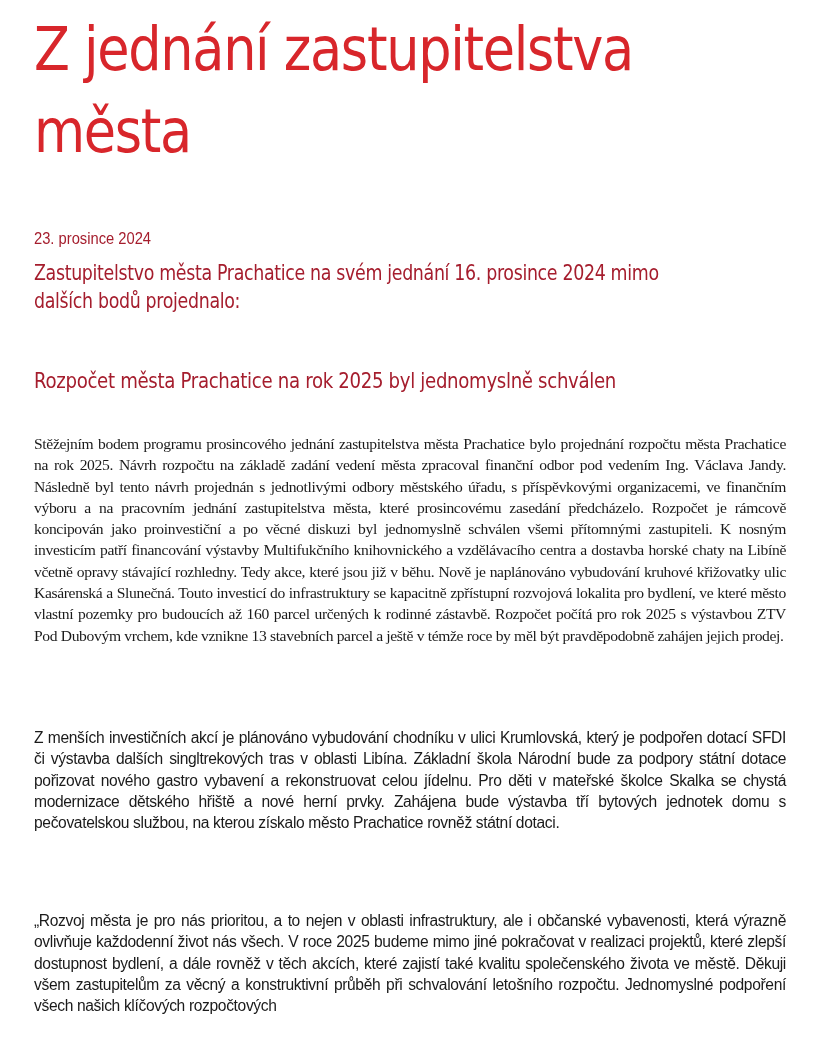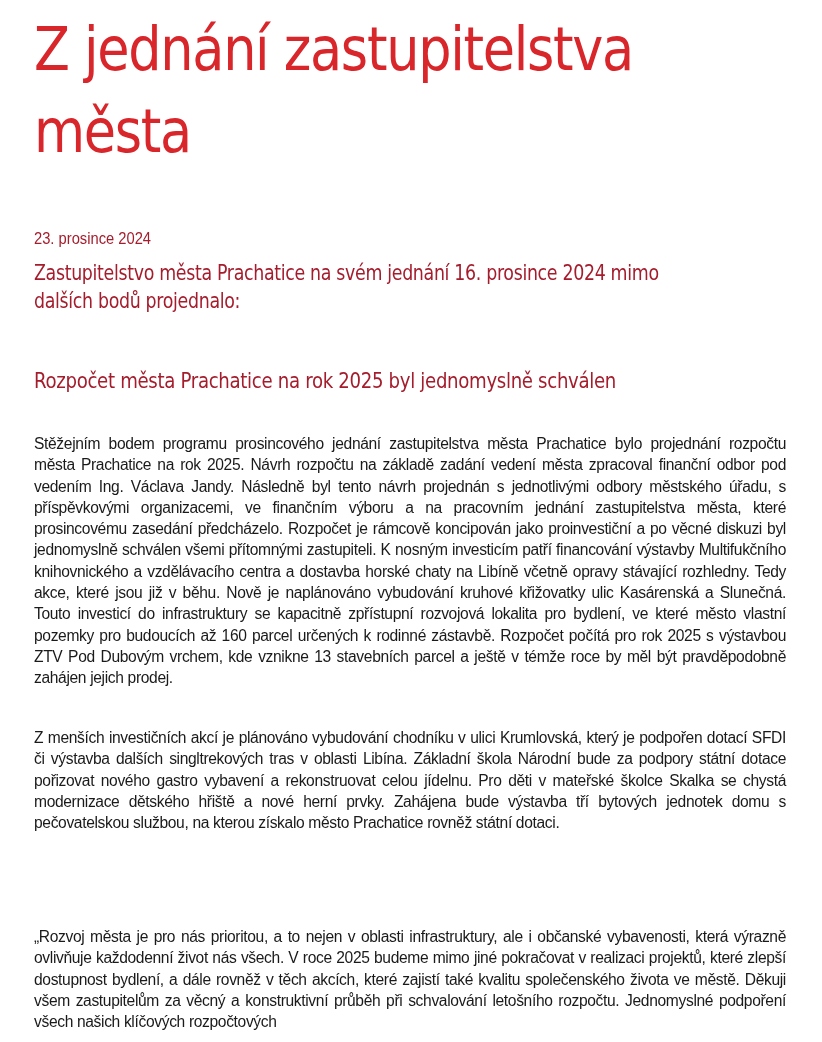--- a/index.html
+++ b/index.html
@@ -81,23 +81,23 @@
       width: 752px;
       margin: 0;
       font-family: "Liberation Sans", sans-serif;
       font-size: 15.6px;
       line-height: 21.3px;
       color: #1a1a1a;
       text-align: justify;
       text-align-last: left;
       letter-spacing: -0.35px;
     }
-    .p1 { top: 433px; }
+    .p1 { top: 433px; font-family: Liberation Serif, serif; }
     .p2 { top: 727px; }
-    .p3 { top: 910px; margin-top: 16px; }
+    .p3 { top: 910px; }
   </style>
 </head>
 <body>
 
 <div class="page">
   <h1 class="title">Z jednání zastupitelstva města</h1>
   <div class="date">23. prosince 2024</div>
   <p class="lead">Zastupitelstvo města Prachatice na svém jednání 16. prosince 2024 mimo dalších bodů projednalo:</p>
   <h2 class="subhead">Rozpočet města Prachatice na rok 2025 byl jednomyslně schválen</h2>
   <p class="body-text p1">Stěžejním bodem programu prosincového jednání zastupitelstva města Prachatice bylo projednání rozpočtu města Prachatice na rok 2025.  Návrh rozpočtu na základě zadání vedení města zpracoval finanční odbor pod vedením Ing. Václava Jandy. Následně byl tento návrh projednán s jednotlivými odbory městského úřadu, s příspěvkovými organizacemi, ve finančním výboru a na pracovním jednání zastupitelstva města, které prosincovému zasedání předcházelo. Rozpočet je rámcově koncipován jako proinvestiční a po věcné diskuzi byl jednomyslně schválen všemi přítomnými zastupiteli. K nosným investicím patří financování výstavby Multifukčního knihovnického a vzdělávacího centra a dostavba horské chaty na Libíně včetně opravy stávající rozhledny. Tedy akce, které jsou již v běhu. Nově je naplánováno vybudování kruhové křižovatky ulic Kasárenská a Slunečná. Touto investicí do infrastruktury se kapacitně zpřístupní rozvojová lokalita pro bydlení, ve které město vlastní pozemky pro budoucích až 160 parcel určených k rodinné zástavbě. Rozpočet počítá pro rok 2025 s výstavbou ZTV Pod Dubovým vrchem, kde vznikne 13 stavebních parcel a ještě v témže roce by měl být pravděpodobně zahájen jejich prodej.</p>

